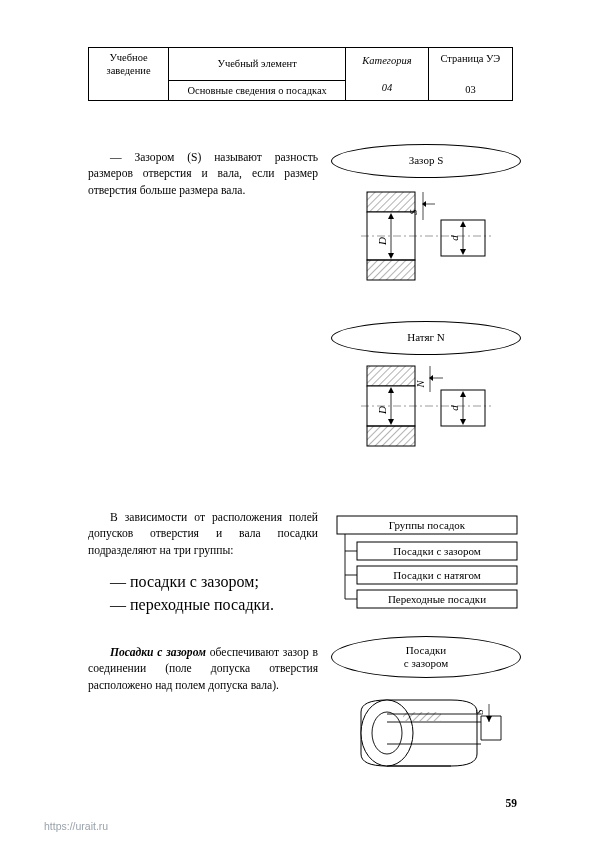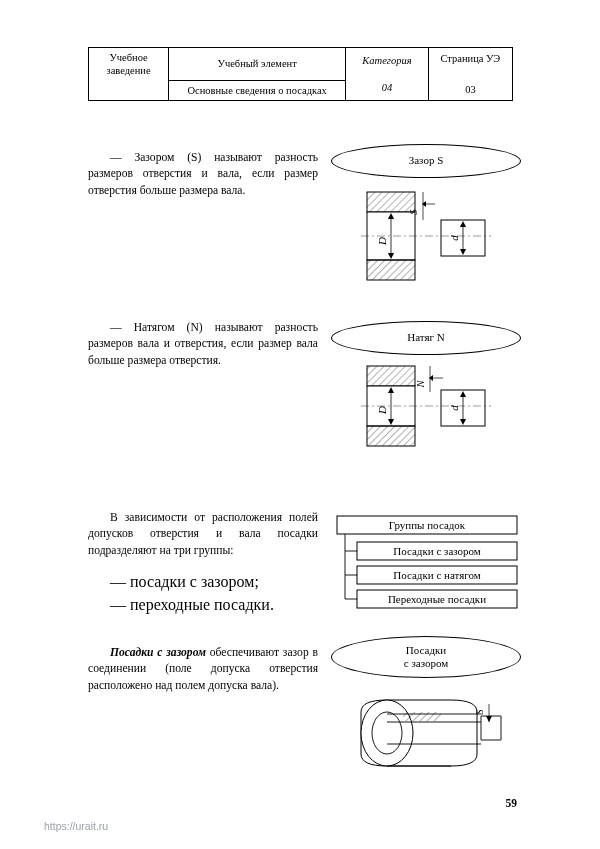--- a/index.html
+++ b/index.html
@@ -146,23 +146,20 @@
       <td class="ht-inst no-top">&nbsp;</td>
       <td class="ht-elem">Основные сведения о посадках</td>
     </tr>
   </tbody>
     </table>
 
   <div class="para p1">
     <span class="ind"></span><span>— </span><span class="it">Зазором</span><span class="it"> (S) </span><span>называют разность размеров отверстия и вала, если размер отверстия больше размера вала.</span>
   </div>
 
-  <div class="para p2">
-    <span class="ind"></span><span>— </span><span class="it">Натягом</span><span class="it"> (N) </span><span>называют разность размеров вала и отверстия, если размер вала больше размера отверстия.</span>
-  </div>
 
   <div class="para p3">
     <span class="ind"></span><span>В зависимости от расположения полей допусков отверстия и вала посадки подразделяют на три группы:</span>
   </div>
 
   <div class="bullets">
     <div>— посадки с зазором;</div>
     <div>— переходные посадки.</div>
   </div>
 

